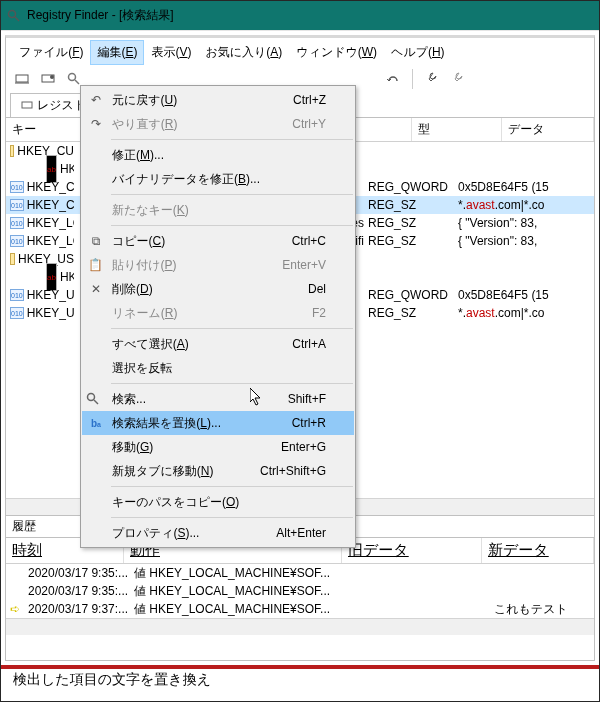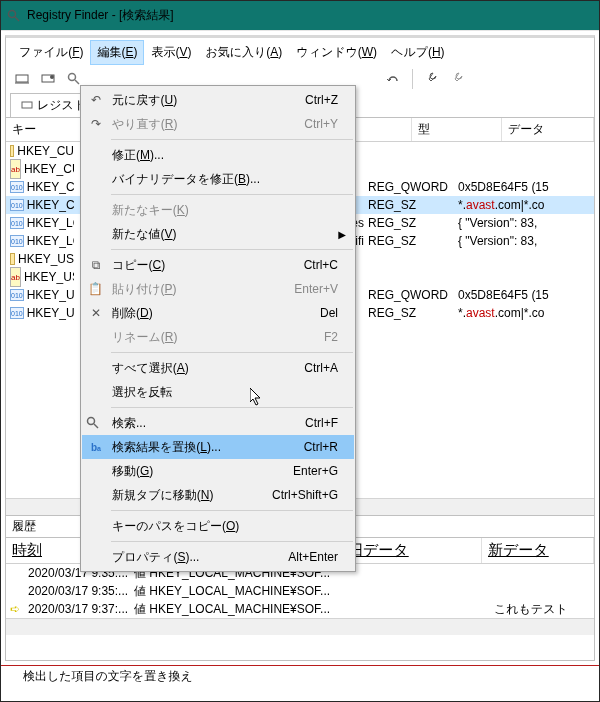--- a/index.html
+++ b/index.html
@@ -109,23 +109,23 @@
   border-top: 1px solid #d4d4d4;
 }
 .history-title {
   border-top: 1px solid #c0c0c0;
   padding: 2px 6px;
   border-bottom: 1px solid #c0c0c0;
 }
 .history-area .table-header .col { font-size: 15px; text-decoration: underline; }
 .status {
   height: 22px;
-  padding: 2px 22px;
-  border-top: 1px solid #b91c1c;
-  font-size: 12px;
+  padding: 2px 12px;
+  border-top: 4px solid #b91c1c;
+  font-size: 14px;
 }
 
 
 .menu {
   position: absolute;
   left: 74px;
   top: 47px;
   width: 276px;
   background: #f0f0f0;
   border: 1px solid #a0a0a0;
@@ -146,21 +146,21 @@
   height: 24px;
   display: flex;
   align-items: center;
   padding-left: 30px;
   padding-right: 22px;
   position: relative;
 }
 .menu .mi.disabled { color: #888; }
 .menu .mi .lbl u { text-decoration: underline; }
 .menu .mi .shc {
-  position: absolute; right: 16px;
+  position: absolute; right: 28px;
 }
 .menu .mi .arrow {
   position: absolute; right: 8px;
   font-size: 10px;
 }
 .menu .mi.hi {
   background: #91c9f7;
 }
 .menu .msep {
   height: 1px;
@@ -178,21 +178,21 @@
 
 .cursor-arrow {
   position: absolute;
   left: 244px;
   top: 350px;
   z-index: 60;
   pointer-events: none;
 }
 .folder-ic { width:14px; height:12px; background:#ffe9a3; border:1px solid #caa94b; }
 .bin-ic { width:14px; height:12px; background:#eaf3ff; border:1px solid #7aa9e0; display:flex; align-items:center; justify-content:center; font-size:7px; color:#2a71c9; }
-.str-ic { width:14px; height:20px; background:#fef9c3; border:1px solid #b0b0b0; display:flex; align-items:center; justify-content:center; font-size:8px; color:#c00000; }
+.str-ic { width:14px; height:28px; background:#000000; border:1px solid #b0b0b0; display:flex; align-items:center; justify-content:center; font-size:8px; color:#c00000;margin-left:36px; }
 
 .h-row { display:flex; height:18px; align-items:center; white-space:nowrap; }
 .h-row .hc0 { width: 122px; padding-left: 22px; position:relative; }
 .h-row .hc1 { width: 220px; padding-left: 6px;}
 .h-row .hc2 { width: 140px; padding-left:6px; }
 .h-row .hc3 { width: 100px; padding-left:6px; }
 .h-arrow { position:absolute; left:4px; color:#d8c200; }
 </style>
 </head>
 <body>
@@ -418,24 +418,20 @@
       <div class="mi">
           <span class="lbl">修正(<u>M</u>)...</span>
         </div>
       <div class="mi">
           <span class="lbl">バイナリデータを修正(<u>B</u>)...</span>
         </div>
       <div class="msep"></div>
       <div class="mi disabled">
           <span class="lbl">新たなキー(<u>K</u>)</span>
         </div>
-      <div class="mi">
-          <span class="lbl">新たな値(<u>V</u>)</span>
-          <span class="arrow">▶</span>
-        </div>
       <div class="msep"></div>
       <div class="mi">
           <span class="micon">⧉</span>
           <span class="lbl">コピー(<u>C</u>)</span>
           <span class="shc">Ctrl+C</span>
         </div>
       <div class="mi disabled">
           <span class="micon">📋</span>
           <span class="lbl">貼り付け(<u>P</u>)</span>
           <span class="shc">Enter+V</span>
@@ -459,21 +455,21 @@
         </div>
       <div class="msep"></div>
       <div class="mi">
           <span class="micon">
             <svg width="14" height="14" viewBox="0 0 14 14">
               <circle cx="5" cy="5" r="3.5" fill="none" stroke="#666" stroke-width="1.5"></circle>
               <line x1="8" y1="8" x2="12" y2="12" stroke="#666" stroke-width="1.5"></line>
             </svg>
           </span>
           <span class="lbl">検索...</span>
-          <span class="shc">Ctrl+F</span>
+          <span class="shc">Shift+F</span>
         </div>
       <div class="mi hi">
           <span class="micon" style="color:#2a71c9;font-size:10px;font-weight:bold">b<span style="font-size:7px">a</span></span>
           <span class="lbl">検索結果を置換(<u>L</u>)...</span>
           <span class="shc">Ctrl+R</span>
         </div>
       <div class="mi">
           <span class="lbl">移動(<u>G</u>)</span>
           <span class="shc">Enter+G</span>
         </div>

